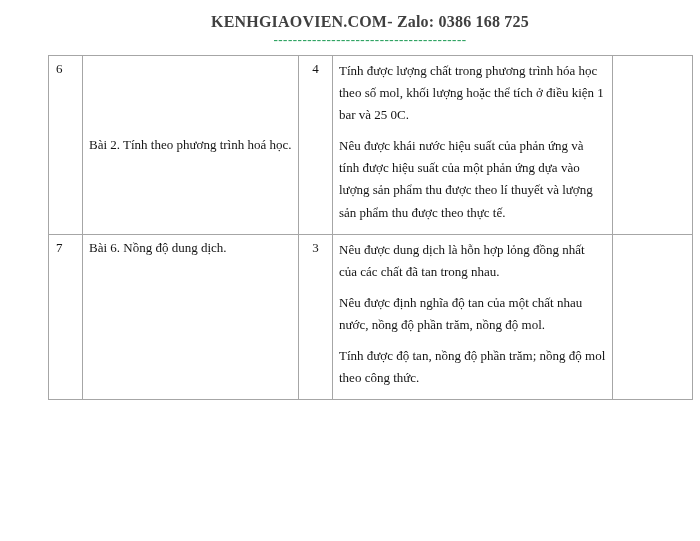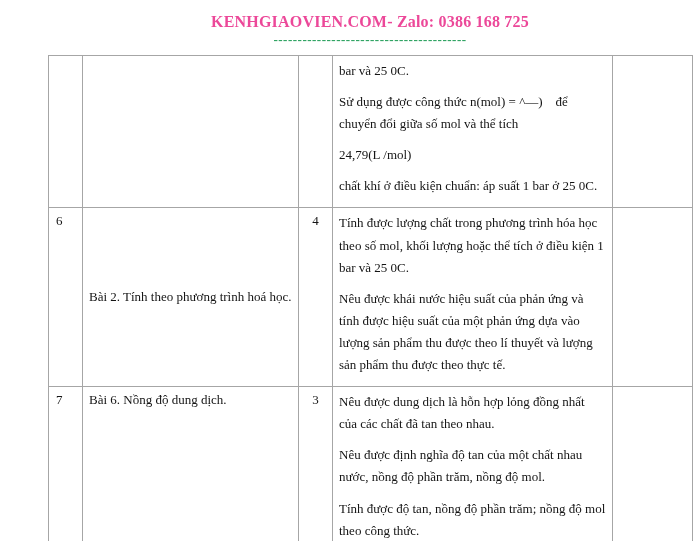--- a/index.html
+++ b/index.html
@@ -52,61 +52,49 @@
   td.cell-lesson { padding-left: 6px; }
   td.cell-lesson.v-middle { vertical-align: middle; }
   tr.row-a { height: 138px; }
   tr.row-b { height: 134px; }
   tr.row-c { height: 160px; }
 </style>
 </head>
 <body>
 
 <div class="doc-header">
-  <div class="title accent" style="color: #ec4899;">KENHGIAOVIEN.COM- Zalo: 0386 168 725</div>
+  <div class="title accent" style="color: #404040;">KENHGIAOVIEN.COM- Zalo: 0386 168 725</div>
   <div class="divider accent" style="color: rgb(40, 160, 94);">----------------------------------------</div>
 </div>
 
 <table class="lesson-table">
   <colgroup>
     <col class="col-index">
       <col class="col-lesson">
       <col class="col-periods">
       <col class="col-obj">
       <col class="col-notes">
   </colgroup>
   <tbody>
-    <tr class="row-a">
-      <td class="cell-index"></td>
-      <td class="cell-lesson"></td>
-      <td class="cell-periods"></td>
-      <td class="cell-objectives">
-        <p>bar và 25 0C.</p>
-        <p>Sử dụng được công thức n(mol) = ^—)&nbsp;&nbsp;&nbsp; để chuyển đổi giữa số mol và thể tích</p>
-        <p>24,79(L /mol)</p>
-        <p>chất khí ở điều kiện chuẩn: áp suất 1 bar ở 25 0C.</p>
-      </td>
-      <td class="cell-notes"></td>
-    </tr>
     <tr class="row-b">
       <td class="cell-index">6</td>
       <td class="cell-lesson v-middle">Bài 2. Tính theo phương trình hoá học.</td>
       <td class="cell-periods">4</td>
       <td class="cell-objectives">
         <p>Tính được lượng chất trong phương trình hóa học theo số mol, khối lượng hoặc thể tích ở điều kiện 1 bar và 25 0C.</p>
         <p>Nêu được khái nước hiệu suất của phản ứng và tính được hiệu suất của một phản ứng dựa vào lượng sản phẩm thu được theo lí thuyết và lượng sản phẩm thu được theo thực tế.</p>
       </td>
       <td class="cell-notes"></td>
     </tr>
     <tr class="row-c">
       <td class="cell-index">7</td>
       <td class="cell-lesson">Bài 6. Nồng độ dung dịch.</td>
       <td class="cell-periods">3</td>
       <td class="cell-objectives">
-        <p>Nêu được dung dịch là hỗn hợp lỏng đồng nhất của các chất đã tan theo nhau.</p>
+        <p>Nêu được dung dịch là hỗn hợp lỏng đồng nhất của các chất đã tan trong nhau.</p>
         <p>Nêu được định nghĩa độ tan của một chất nhau nước, nồng độ phần trăm, nồng độ mol.</p>
         <p>Tính được độ tan, nồng độ phần trăm; nồng độ mol theo công thức.</p>
 
       </td>
       <td class="cell-notes"></td>
     </tr>
   </tbody>
 </table>
 
 </body></html>

